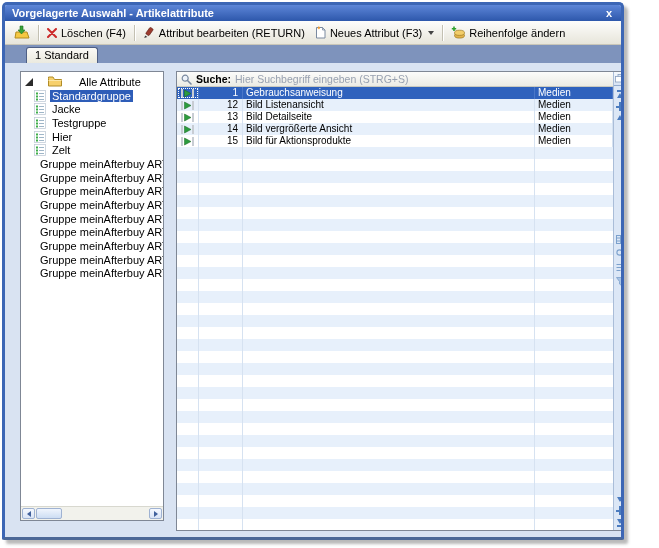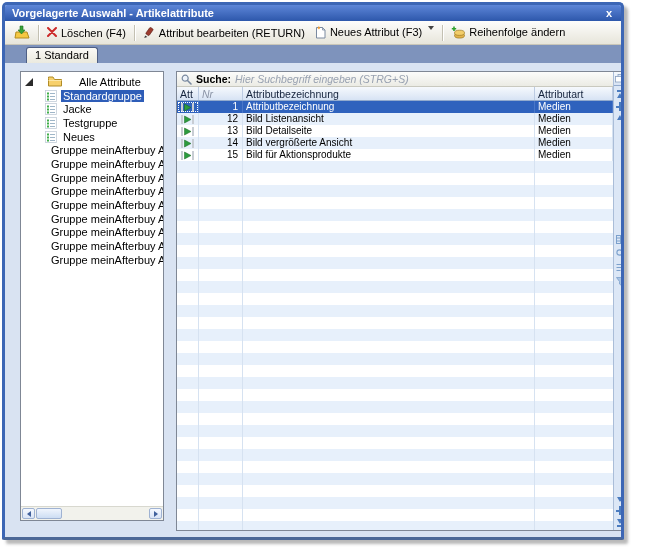--- a/index.html
+++ b/index.html
@@ -12,40 +12,40 @@
     display:flex; flex-direction:column; overflow:hidden; }
 
   
   .titlebar { height:16px; flex:0 0 16px; background:linear-gradient(#5d86d8,#2d57ab);
     color:#fff; font-weight:bold; display:flex; align-items:center; padding:0 7px; }
   .titlebar .close { margin-left:auto; font-weight:bold; cursor:default; padding:0 2px; line-height:12px; }
 
   
   .toolbar { height:24px; flex:0 0 24px; background:linear-gradient(#fdfdfc,#e7e5da);
     border-bottom:1px solid #c9c6b8; display:flex; align-items:center; padding:0 4px; }
-  .tbtn { display:flex; align-items:flex-start; gap:4px; padding:2px 5px; border-radius:2px; white-space:nowrap; }
+  .tbtn { display:flex; align-items:center; gap:4px; padding:2px 5px; border-radius:2px; white-space:nowrap; }
   .tsep { width:1px; height:16px; background:#c3c0b2; box-shadow:1px 0 0 #ffffff; margin:0 3px; }
   .drop-arrow { width:0; height:0; border-left:3px solid transparent; border-right:3px solid transparent;
     border-top:4px solid #444; margin-left:2px; }
 
   
   .tabstrip { height:18px; flex:0 0 18px; background:#7e93bc; display:flex; align-items:flex-end; padding-left:21px; }
   .tab { background:linear-gradient(#fbfaf6,#ebeadf); border:1px solid #4e5f85; border-bottom:none;
     border-radius:3px 3px 0 0; padding:1px 8px 2px 8px; font-size:11px; }
 
   
   .content { flex:1; position:relative; background:#d9e3f2; }
 
   
   .tree-panel { position:absolute; left:15px; top:8px; width:144px; height:450px;
     background:#fff; border:1px solid #7f8795; display:flex; flex-direction:column; }
   .tree-body { flex:1; overflow:hidden; padding-top:3px; }
   .tree-row { display:flex; align-items:center; height:13.7px; gap:4px; white-space:nowrap; }
   .tree-row.root { padding-left:4px; gap:15px; }
-  .tree-row.item { padding-left:24px; }
+  .tree-row.item { padding-left:13px; }
   .expander { width:0; height:0; border-left:4px solid transparent; border-top:4px solid transparent;
     border-right:4px solid #2b2b2b; border-bottom:4px solid #2b2b2b; }
   .tree-label { padding:0 2px; }
   .tree-label.sel { background:#2e5db8; color:#fff; }
   .tree-hscroll { flex:0 0 13px; background:#f2f2ec; border-top:1px solid #d8d8cf;
     display:flex; align-items:center; position:relative; padding:1px; }
   .sb-btn { width:13px; height:11px; background:linear-gradient(#f5f8fe,#d9e4f6); border:1px solid #9fb2d2;
     border-radius:2px; display:flex; align-items:center; justify-content:center; }
   .sb-btn.right { position:absolute; right:1px; }
   .sb-thumb { width:26px; height:11px; margin-left:1px; background:linear-gradient(#f0f5fd,#cdddf3);
@@ -54,21 +54,21 @@
   .arr-r { width:0;height:0;border-top:3px solid transparent;border-bottom:3px solid transparent;border-left:4px solid #41619c; }
 
   
   .grid-wrap { position:absolute; left:171px; top:8px; width:451px; height:460px;
     border:1px solid #7f8795; background:#fff; display:flex; }
   .grid-main { flex:1; min-width:0; display:flex; flex-direction:column;justify-content:center; }
 
   .search-row { flex:0 0 15px; background:linear-gradient(#fcfcfb,#ebebe4); border-bottom:1px solid #c9c9bf;
     display:flex; align-items:center; gap:4px; padding-left:4px; font-size:10.5px; }
   .search-label { font-weight:bold; }
-  .search-placeholder { font-style:italic; color:#98a1b0; }
+  .search-placeholder { color:#98a1b0; }
 
   .header-row { flex:0 0 14px; display:flex; background:linear-gradient(#f6f9fd,#d7e3f4);
     border-bottom:1px solid #92aacd; font-size:10.5px; color:#15233c; }
   .hcell { border-right:1px solid #bccbe2; display:flex; align-items:center; padding:0 3px; overflow:hidden; }
   .hc-att { flex:0 0 22px; } .hc-nr { flex:0 0 44px; font-style:italic; color:#8a93a5; }
   .hc-name { flex:0 0 292px; } .hc-art { flex:1; }
 
   .rows { flex:1; position:relative; font-size:10px; overflow:hidden; }
   .grow { height:12px; display:flex; line-height:12px; }
   .grow .cell { border-right:1px solid #d6e2f1; overflow:hidden; white-space:nowrap; }
@@ -204,21 +204,31 @@
     <span class="tree-label">Testgruppe</span>
   </div>
             <div class="tree-row item">
     <svg width="12" height="12" viewBox="0 0 12 12">
       <rect x="0.5" y="0.5" width="11" height="11" fill="#ffffff" stroke="#c2cdd8" stroke-width="0.8"></rect>
       <rect x="2" y="2.5" width="2" height="2" fill="#3fae49"></rect>
                 <rect x="2" y="5.5" width="2" height="2" fill="#3fae49"></rect>
                 <rect x="2" y="8.5" width="2" height="2" fill="#3fae49"></rect>
       <path d="M5 3.5 L10 3.5 M5 6.5 L10 6.5 M5 9.5 L10 9.5" stroke="#9fb6c8" stroke-width="1"></path>
     </svg>
-    <span class="tree-label">Neues</span>
+    <span class="tree-label">Hier</span>
+  </div>
+            <div class="tree-row item">
+    <svg width="12" height="12" viewBox="0 0 12 12">
+      <rect x="0.5" y="0.5" width="11" height="11" fill="#ffffff" stroke="#c2cdd8" stroke-width="0.8"></rect>
+      <rect x="2" y="2.5" width="2" height="2" fill="#3fae49"></rect>
+                <rect x="2" y="5.5" width="2" height="2" fill="#3fae49"></rect>
+                <rect x="2" y="8.5" width="2" height="2" fill="#3fae49"></rect>
+      <path d="M5 3.5 L10 3.5 M5 6.5 L10 6.5 M5 9.5 L10 9.5" stroke="#9fb6c8" stroke-width="1"></path>
+    </svg>
+    <span class="tree-label">Zelt</span>
   </div>
             <div class="tree-row item">
     <svg width="12" height="12" viewBox="0 0 12 12">
       <rect x="0.5" y="0.5" width="11" height="11" fill="#ffffff" stroke="#c2cdd8" stroke-width="0.8"></rect>
       <rect x="2" y="2.5" width="2" height="2" fill="#3fae49"></rect>
                 <rect x="2" y="5.5" width="2" height="2" fill="#3fae49"></rect>
                 <rect x="2" y="8.5" width="2" height="2" fill="#3fae49"></rect>
       <path d="M5 3.5 L10 3.5 M5 6.5 L10 6.5 M5 9.5 L10 9.5" stroke="#9fb6c8" stroke-width="1"></path>
     </svg>
     <span class="tree-label">Gruppe meinAfterbuy ART00073</span>
@@ -321,39 +331,33 @@
 
         <div class="search-row">
           <svg width="11" height="11" viewBox="0 0 11 11">
             <circle cx="4.2" cy="4.2" r="3" fill="#eef3fa" stroke="#7a8aa0" stroke-width="1.2"></circle>
             <path d="M6.5 6.5 L10 10" stroke="#7a8aa0" stroke-width="1.6" stroke-linecap="round"></path>
           </svg>
           <span class="search-label">Suche:</span>
           <span class="search-placeholder">Hier Suchbegriff eingeben (STRG+S)</span>
         </div>
 
-        <div class="header-row">
-          <div class="hcell hc-att">Att</div>
-          <div class="hcell hc-nr">Nr</div>
-          <div class="hcell hc-name">Attributbezeichnung</div>
-          <div class="hcell hc-art">Attributart</div>
-        </div>
 
         <div class="rows">
           <div>
               <div class="grow selected">
     <div class="cell c-att">
       <svg width="13" height="9" viewBox="0 0 13 9">
         <rect x="0" y="0" width="2" height="9" fill="#c8cdd4"></rect>
                     <rect x="11" y="0" width="2" height="9" fill="#c8cdd4"></rect>
         <path d="M3.5 1 L10 4.5 L3.5 8 Z" fill="#2c9c3e" stroke="#17641f" stroke-width="0.5"></path>
       </svg>
     </div>
     <div class="cell c-nr">1</div>
-    <div class="cell c-name">Attributbezeichnung</div>
+    <div class="cell c-name">Gebrauchsanweisung</div>
     <div class="cell c-art">Medien</div>
   </div>
               <div class="grow tint">
     <div class="cell c-att">
       <svg width="13" height="9" viewBox="0 0 13 9">
         <rect x="0" y="0" width="2" height="9" fill="#c8cdd4"></rect>
                     <rect x="11" y="0" width="2" height="9" fill="#c8cdd4"></rect>
         <path d="M3.5 1 L10 4.5 L3.5 8 Z" fill="#2c9c3e" stroke="#17641f" stroke-width="0.5"></path>
       </svg>
     </div>

